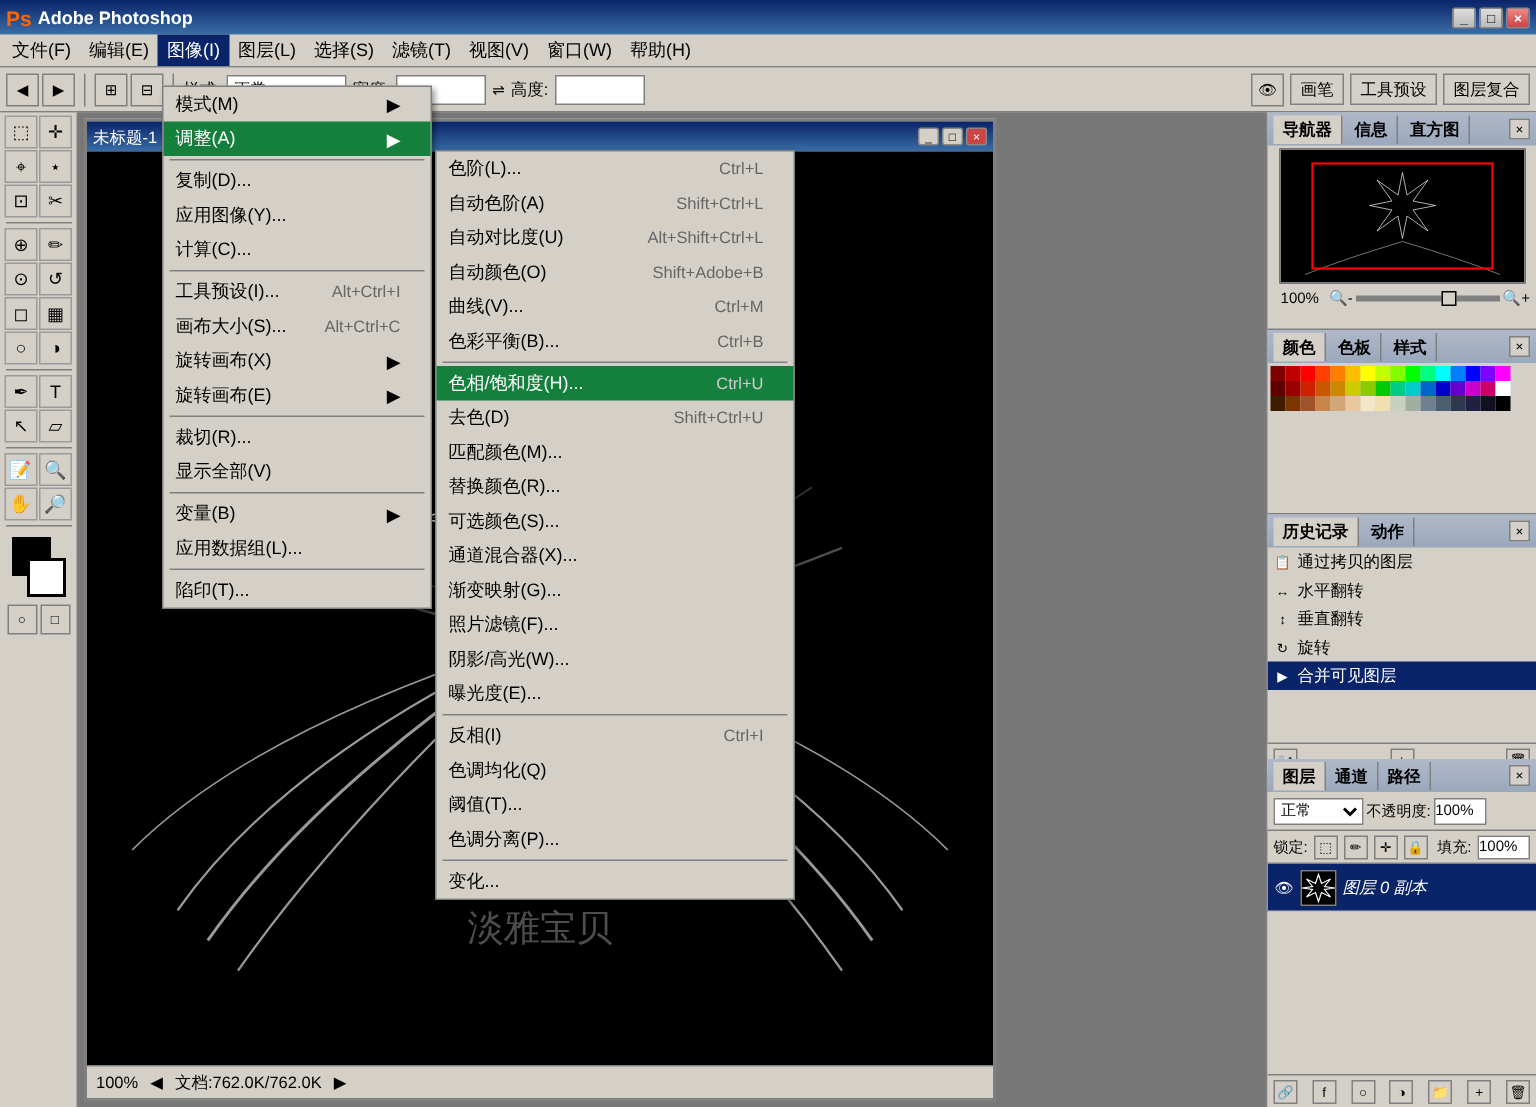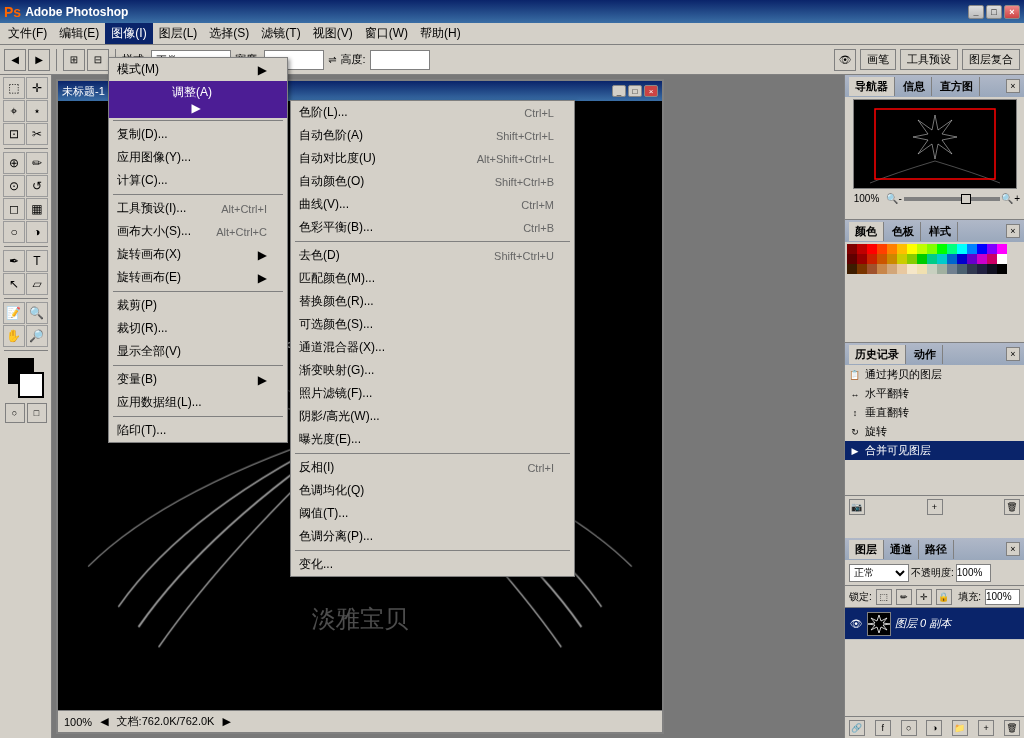--- a/index.html
+++ b/index.html
@@ -119,21 +119,21 @@
     #color-content { height: 100px; }
 
     
     #history-content { height: 130px; }
     .history-list { list-style: none; overflow-y: auto; height: 100%; }
     .history-item { padding: 2px 4px; font-size: 11px; display: flex; align-items: center; gap: 4px; cursor: pointer; }
     .history-item.active { background: #0a246a; color: white; }
     .history-icon { width: 12px; height: 12px; display: flex; align-items: center; justify-content: center; font-size: 9px; }
 
     
-    #layers-panel { flex: 1; display: flex; flex-direction: column; margin-top: 32px; }
+    #layers-panel { flex: 1; display: flex; flex-direction: column; }
     .layers-header {
       height: 22px; background: linear-gradient(to bottom, #b0b8c8, #9aa8bc);
       display: flex; align-items: center; padding: 0 4px;
     }
     .layers-controls {
       height: 26px; background: #d4d0c8; display: flex; align-items: center; gap: 2px; padding: 0 4px; border-bottom: 1px solid #808080;
     }
     .layers-select { height: 18px; border: 1px solid #808080; background: white; font-size: 10px; width: 60px; }
     .layers-lock-row {
       height: 22px; display: flex; align-items: center; padding: 0 4px; gap: 4px; border-bottom: 1px solid #808080; font-size: 10px;
@@ -151,21 +151,21 @@
     
     .context-menu {
       position: absolute; background: #d4d0c8; border: 1px solid #808080;
       box-shadow: 2px 2px 4px rgba(0,0,0,0.4); z-index: 1000; min-width: 180px;
     }
     .menu-separator { height: 1px; background: #808080; margin: 2px 4px; }
     .ctx-item {
       padding: 3px 20px 3px 8px; font-size: 12px; color: #000; cursor: pointer;
       display: flex; justify-content: space-between; align-items: center; white-space: nowrap;
     }
-    .ctx-item:hover, .ctx-item.active { background: #4c1d95; color: white; flex-direction: column; }
+    .ctx-item:hover, .ctx-item.active { background: #15803d; color: white; }
     .ctx-item .shortcut { color: #666; font-size: 11px; margin-left: 16px; }
     .ctx-item:hover .shortcut, .ctx-item.active .shortcut { color: #ccc; }
     .ctx-item .arrow { margin-left: 8px; }
 
     
     #image-menu { top: 57px; left: 108px; }
     #adjust-submenu { top: 100px; left: 290px; }
 
     
     .swatches-grid { display: grid; grid-template-columns: repeat(16, 10px); gap: 0; padding: 2px; }
@@ -569,68 +569,69 @@
   <div class="ctx-item">
       <span>旋转画布(X)</span>
       <span class="arrow">▶</span>
     </div>
   <div class="ctx-item">
       <span>旋转画布(E)</span>
       <span class="arrow">▶</span>
     </div>
   <div class="menu-separator"></div>
   <div class="ctx-item">
-      <span>裁剪(P)</span>
-    </div>
-  <div class="ctx-item">
       <span>裁切(R)...</span>
     </div>
   <div class="ctx-item">
       <span>显示全部(V)</span>
     </div>
   <div class="menu-separator"></div>
   <div class="ctx-item">
       <span>变量(B)</span>
       <span class="arrow">▶</span>
     </div>
   <div class="ctx-item">
       <span>应用数据组(L)...</span>
     </div>
   <div class="menu-separator"></div>
   <div class="ctx-item">
       <span>陷印(T)...</span>
     </div>
 </div>
 
-<div class="context-menu" id="adjust-submenu" style="width:285px;">
+<div class="context-menu" id="adjust-submenu" style="width:240px;">
   <div class="ctx-item">
       <span>色阶(L)...</span>
       <span class="shortcut">Ctrl+L</span>
     </div>
   <div class="ctx-item">
       <span>自动色阶(A)</span>
       <span class="shortcut">Shift+Ctrl+L</span>
     </div>
   <div class="ctx-item">
       <span>自动对比度(U)</span>
       <span class="shortcut">Alt+Shift+Ctrl+L</span>
     </div>
   <div class="ctx-item">
       <span>自动颜色(O)</span>
-      <span class="shortcut">Shift+Ctrl+B</span>
+      <span class="shortcut">Shift+Adobe+B</span>
     </div>
   <div class="ctx-item">
       <span>曲线(V)...</span>
       <span class="shortcut">Ctrl+M</span>
     </div>
   <div class="ctx-item">
       <span>色彩平衡(B)...</span>
       <span class="shortcut">Ctrl+B</span>
     </div>
   <div class="menu-separator"></div>
+  <div class="ctx-item active">
+      <span>色相/饱和度(H)...</span>
+      <span class="shortcut">Ctrl+U</span>
+    </div>
   <div class="ctx-item">
       <span>去色(D)</span>
       <span class="shortcut">Shift+Ctrl+U</span>
     </div>
   <div class="ctx-item">
       <span>匹配颜色(M)...</span>
     </div>
   <div class="ctx-item">
       <span>替换颜色(R)...</span>
     </div>

